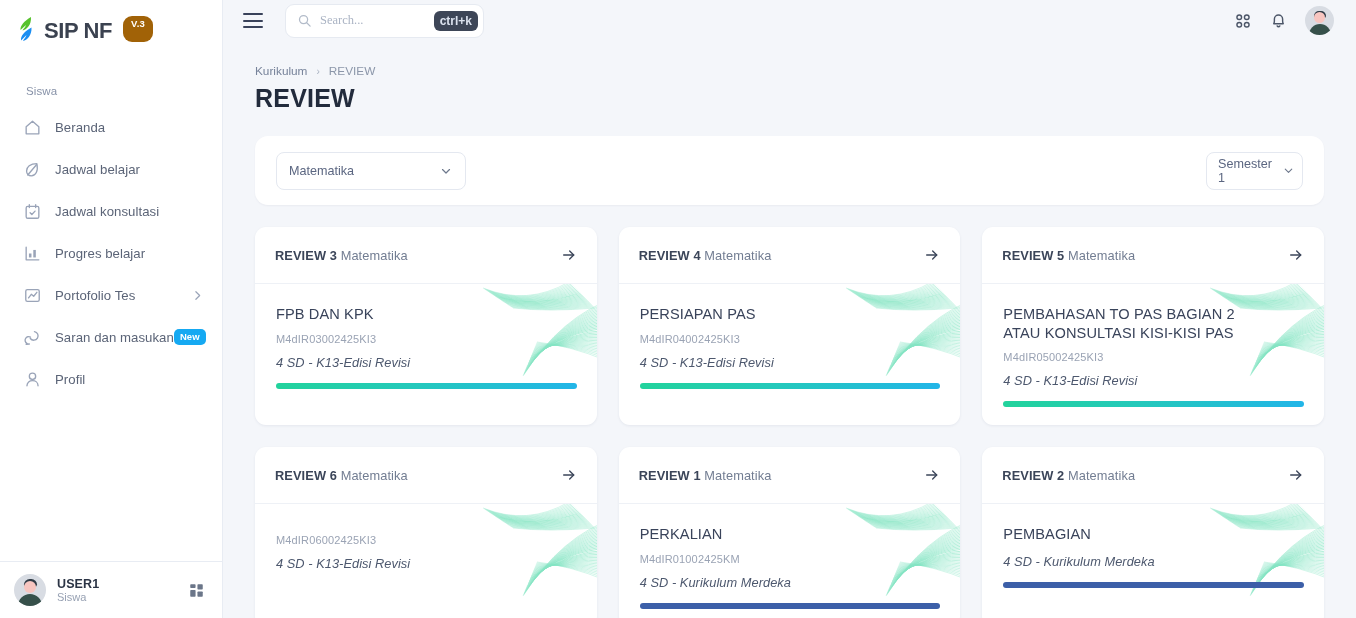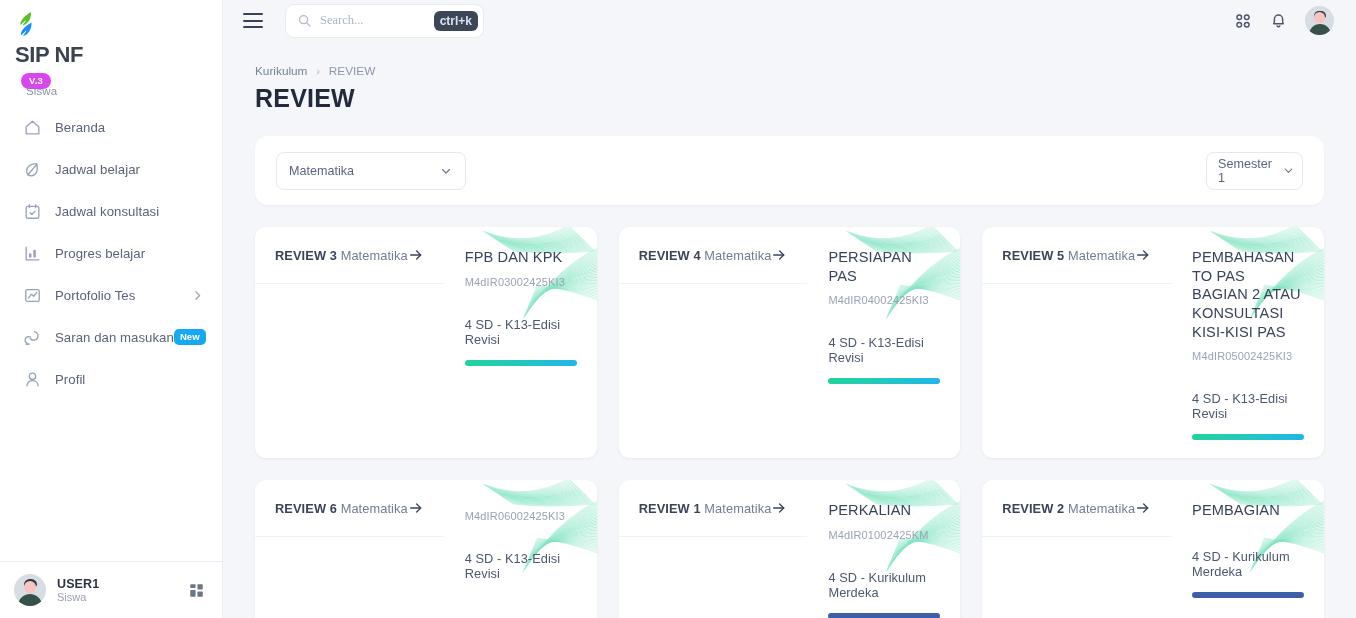--- a/index.html
+++ b/index.html
@@ -27,42 +27,41 @@
     height: 618px;
     background: #ffffff;
     border-right: 1px solid #e8ecf3;
     display: flex;
     flex-direction: column;
     position: relative;
   }
 
   .brand {
     display: flex;
-    align-items: flex-start;
+    align-items: flex-end;
     gap: 7px;
     padding: 11px 0 0 17px;
     height: 42px;
-    flex-direction: column;
   }
   .brand-logo { width: 22px; height: 26px; position: relative; flex: none; }
   .brand-text {
     font-size: 22px;
     font-weight: 700;
     letter-spacing: -0.4px;
     color: #3b4250;
     line-height: 1;
     margin-left: -2px;
   }
   .brand-badge {
-    background: #d946ef;
+    background: #a16207;
     color: #ffffff;
     font-size: 9.5px;
     font-weight: 700;
     border-radius: 9px;
-    padding: 3px 8px 3px 8px;
+    padding: 3px 8px 14px 8px;
     line-height: 1;
     letter-spacing: 0.2px;
     margin-left: 4px;
   }
 
   .nav-section-label {
     font-size: 11.5px;
     color: #8792a8;
     padding: 0 0 0 26px;
     margin-top: 43px;
@@ -278,20 +277,21 @@
     row-gap: 22px;
   }
 
   .card {
     background: #ffffff;
     border-radius: 11px;
     box-shadow: 0 1px 3px rgba(30,45,80,.07);
     overflow: hidden;
     cursor: pointer;
     display: flex;
+    flex-direction: column;
   }
   .card-head {
     height: 57px;
     display: flex;
     align-items: center;
     padding: 0 20px;
     border-bottom: 1px solid #eef1f6;
     flex: none;
   }
   .card-head-title { font-size: 12.8px; color: #727d92; letter-spacing: 0.1px; }
@@ -328,24 +328,25 @@
     font-size: 11px;
     color: #9aa3b4;
     margin-top: 9px;
     letter-spacing: 0.15px;
     position: relative;
     z-index: 1;
   }
   .card-level {
     font-size: 12.8px;
     color: #4d586e;
-    margin-top: 29px;
+    margin-top: 10px;
     letter-spacing: 0.05px;
     position: relative;
     z-index: 1;
+    font-style: italic;
   }
   .progress {
     margin-top: 13px;
     height: 6px;
     border-radius: 4px;
     width: 100%;
     position: relative;
     z-index: 1;
   }
   .progress.gradient { background: linear-gradient(90deg, #22d39c 0%, #24c9bb 45%, #22b5e8 100%); }

